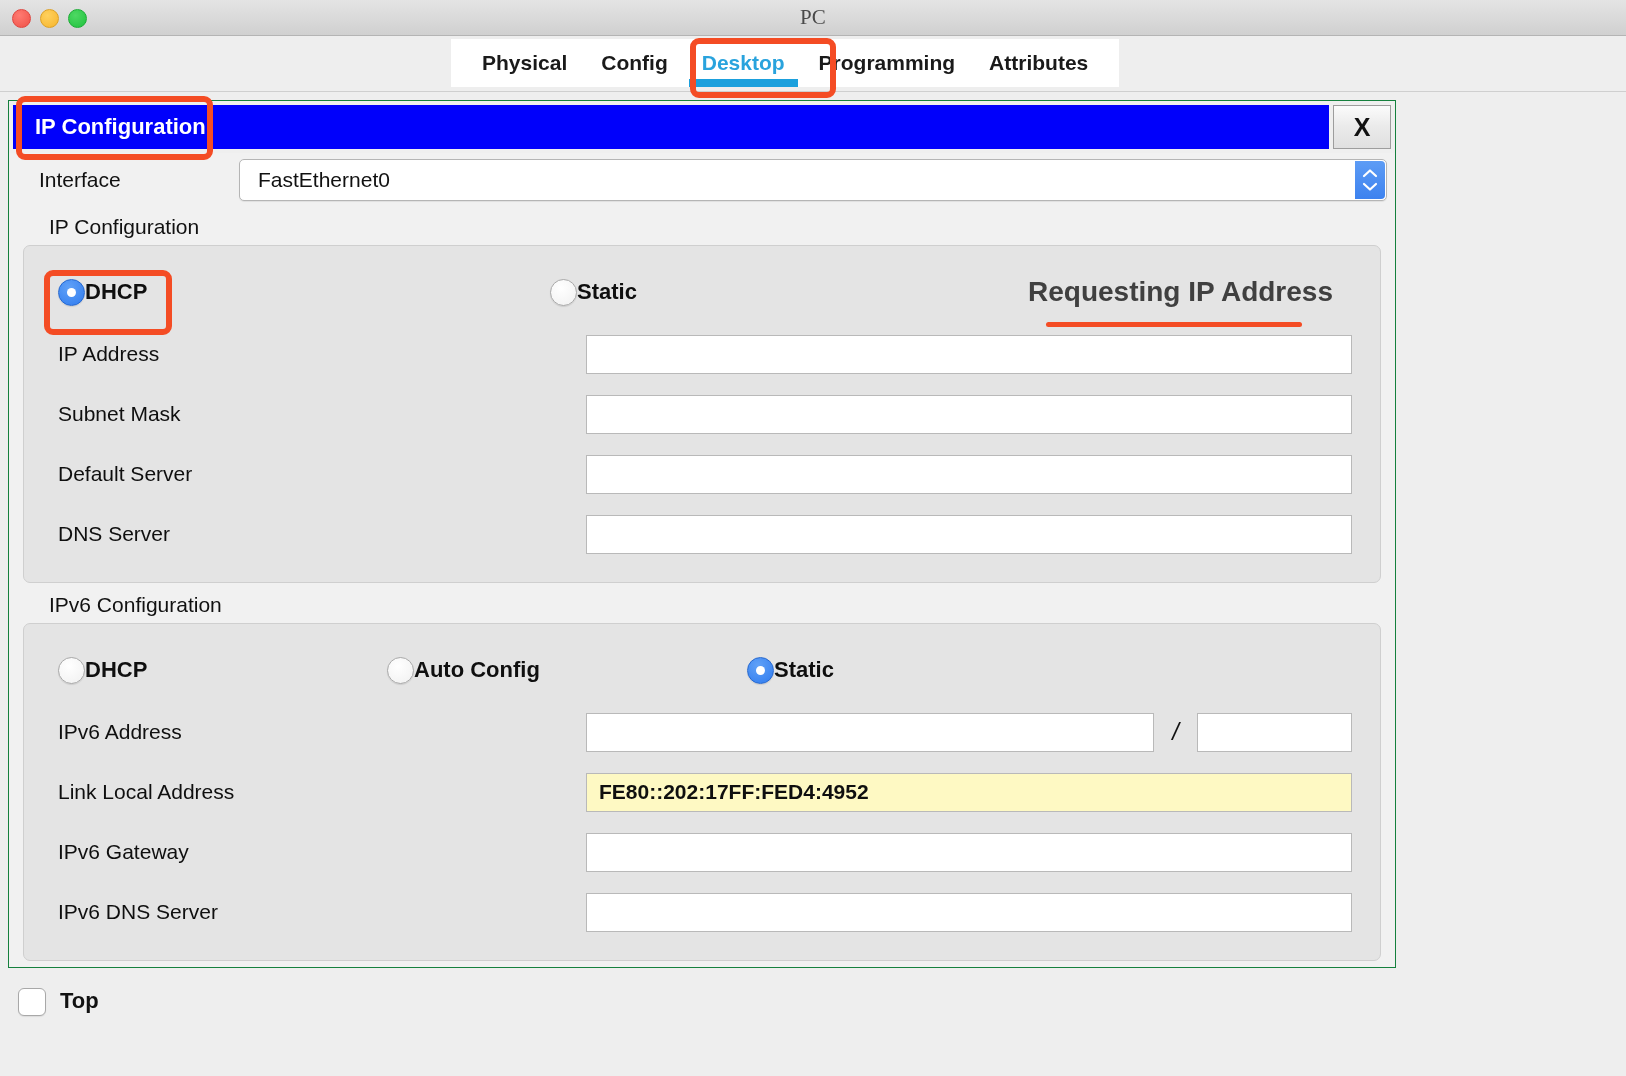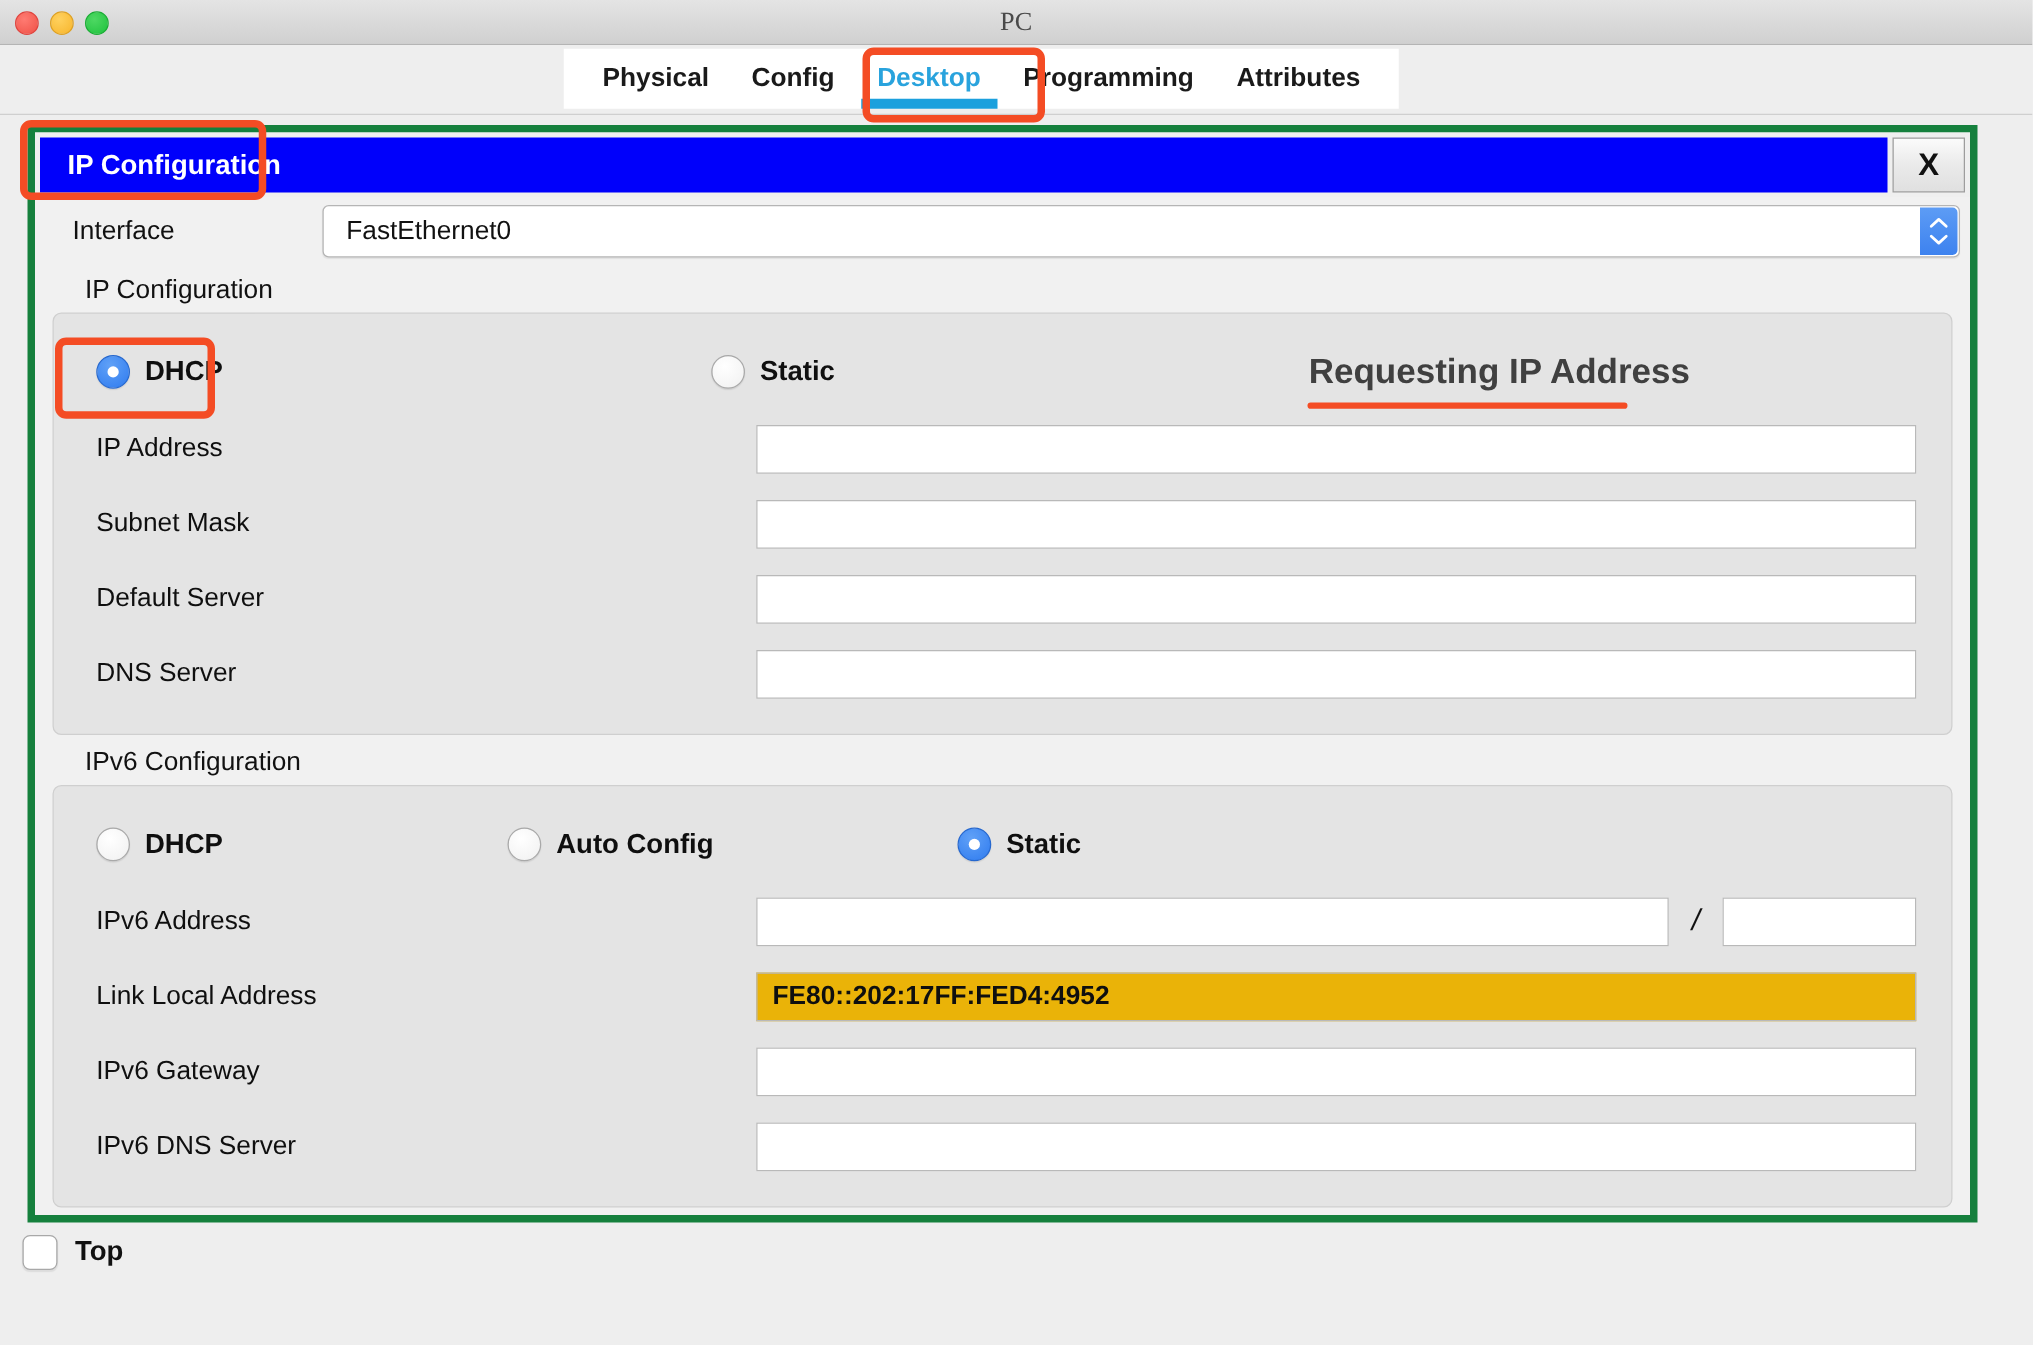--- a/index.html
+++ b/index.html
@@ -100,25 +100,25 @@
     position: absolute;
     background: #f44c24;
     height: 5px;
     border-radius: 3px;
     z-index: 60;
   }
 
   
   .panel {
     position: absolute;
-    left: 22px;
+    left: 8px;
     top: 100px;
-    width: 1560px;
+    width: 1388px;
     background: #f1f1f1;
-    border: 6px solid #15803d;
+    border: 1px solid #15803d;
   }
 
   .panel-header {
     display: flex;
     align-items: stretch;
     height: 52px;
     padding: 4px;
     background: #efefef;
   }
   .panel-header-bar {
@@ -212,21 +212,20 @@
   
   .radio-row {
     display: flex;
     align-items: center;
     height: 64px;
     padding-left: 34px;
   }
   .radio-item {
     display: flex;
     align-items: center;
-    gap: 12px;
     cursor: pointer;
   }
   .radio {
     width: 27px;
     height: 27px;
     border-radius: 50%;
     background: radial-gradient(circle at 40% 32%, #ffffff, #f0f0f0);
     border: 1px solid #a9a9a9;
     display: flex;
     align-items: center;
@@ -277,21 +276,21 @@
     border: 1px solid #b9b9b9;
     display: flex;
     align-items: center;
     padding-left: 12px;
     font-size: 21px;
     color: #0f0f0f;
     font-weight: bold;
     cursor: text;
   }
   .field-input.readonly {
-    background: #eab308;
+    background: #fef9c3;
   }
   .slash {
     font-size: 24px;
     color: #111;
     padding: 0 18px;
     font-style: italic;
   }
   .prefix-input {
     width: 155px;
     flex: none;

